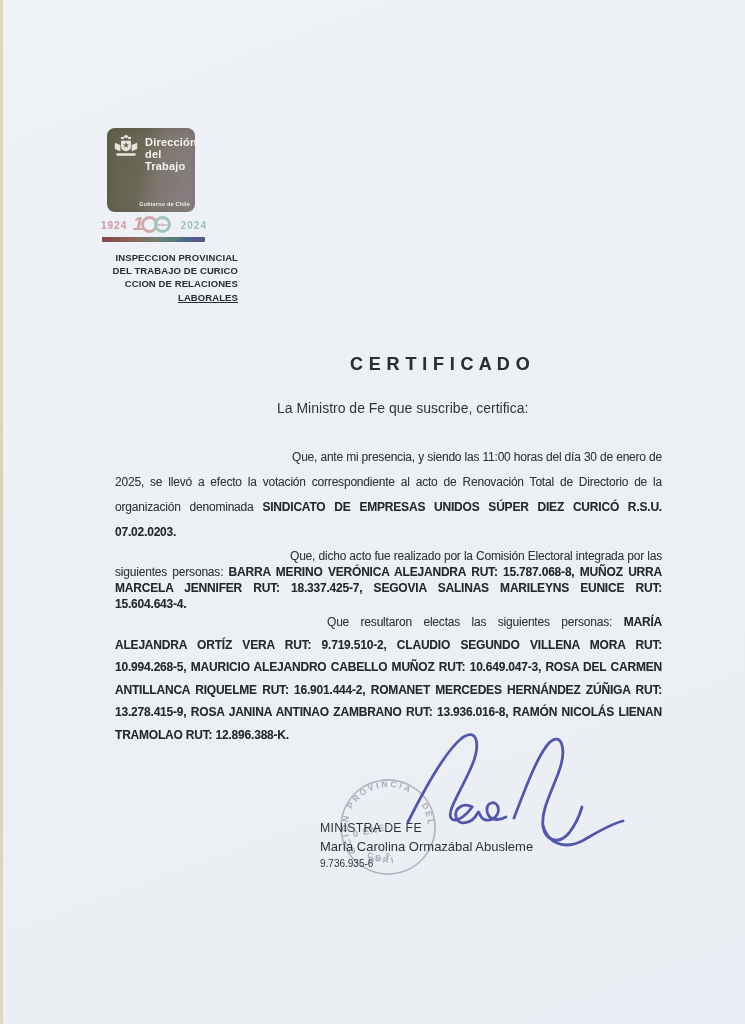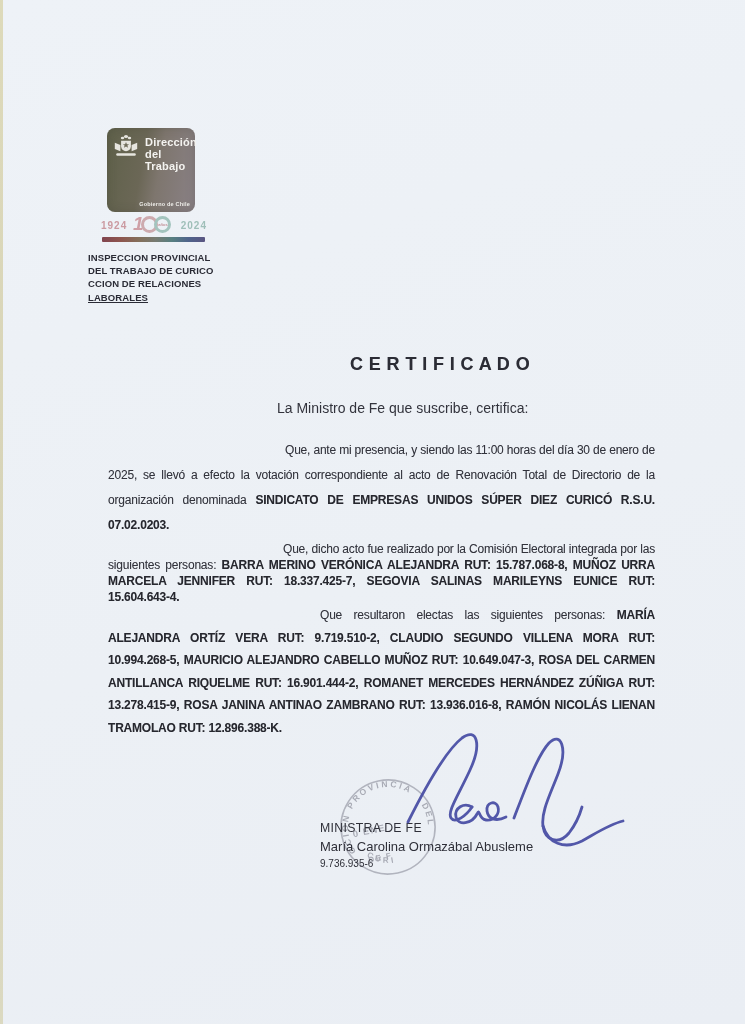--- a/index.html
+++ b/index.html
@@ -56,36 +56,36 @@
     position:absolute;left:25px;top:8px;width:10px;
     font-size:4px;font-weight:bold;color:#c29096;text-align:center;line-height:4px;
   }
   .rainbow-bar{
     position:absolute;left:102px;top:237px;width:103px;height:5px;
     background:linear-gradient(90deg,#6d2531 0%,#7d3a31 18%,#71583f 36%,#62665a 52%,#3c6b6c 68%,#334a78 84%,#403a6d 100%);
     opacity:.85;border-radius:1px;
   }
   .office-block{
     position:absolute;left:88px;top:251px;width:150px;
-    text-align:left;font-size:9.5px;font-weight:bold;
+    text-align:right;font-size:9.5px;font-weight:bold;
     line-height:13.2px;color:#2a2b35;letter-spacing:.1px;
   }
   .office-block .underlined{text-decoration:underline;}
   
   .doc-title{
     position:absolute;left:350px;top:354px;
     font-size:18px;font-weight:bold;color:#2b2c35;letter-spacing:.4px;
     text-shadow:0 0 .5px rgba(43,44,53,.4);
   }
   .doc-intro{
     position:absolute;left:277px;top:400px;
     font-size:14px;color:#32333c;
   }
   .body-para{
-    position:absolute;left:100px;width:547px;margin:8px;
+    position:absolute;left:100px;width:547px;margin:15px;
     font-size:12px;color:#32333c;text-align:justify;
     letter-spacing:-.2px;
     text-shadow:0 0 .5px rgba(46,47,56,.25);
   }
   .body-para strong{color:#26272e;}
   .para-1{top:430px;line-height:25px;text-indent:177px;}
   .para-2{top:533px;line-height:16px;text-indent:175px;}
   .para-3{top:596px;line-height:22.5px;text-indent:212px;}
   
   .stamp-svg{position:absolute;left:318px;top:757px;width:150px;height:150px;opacity:.62;}

